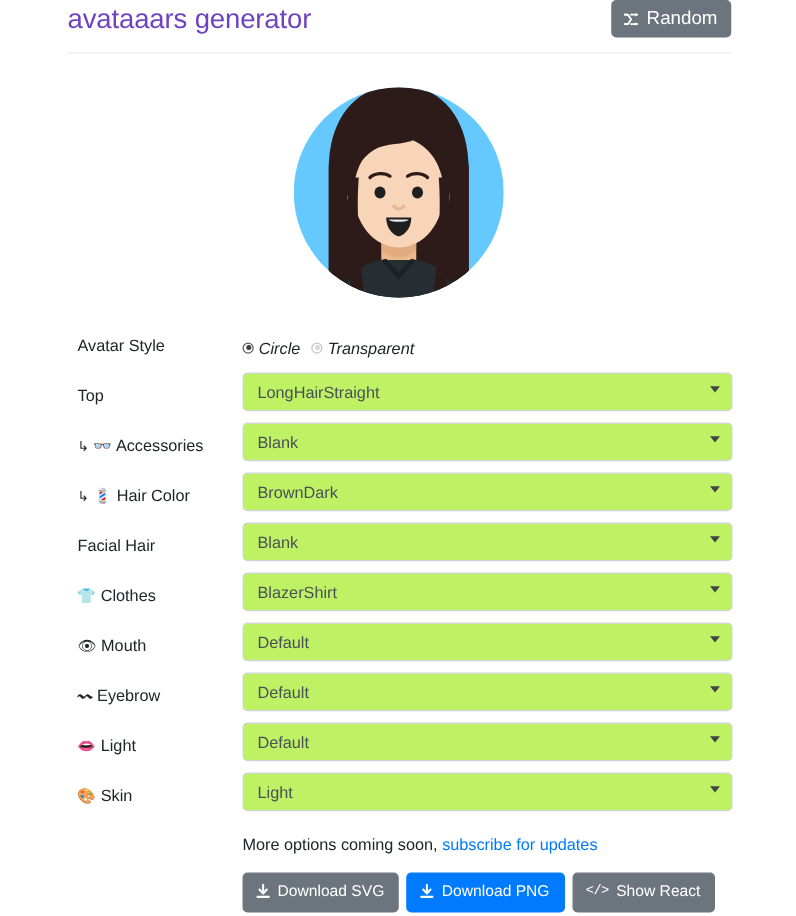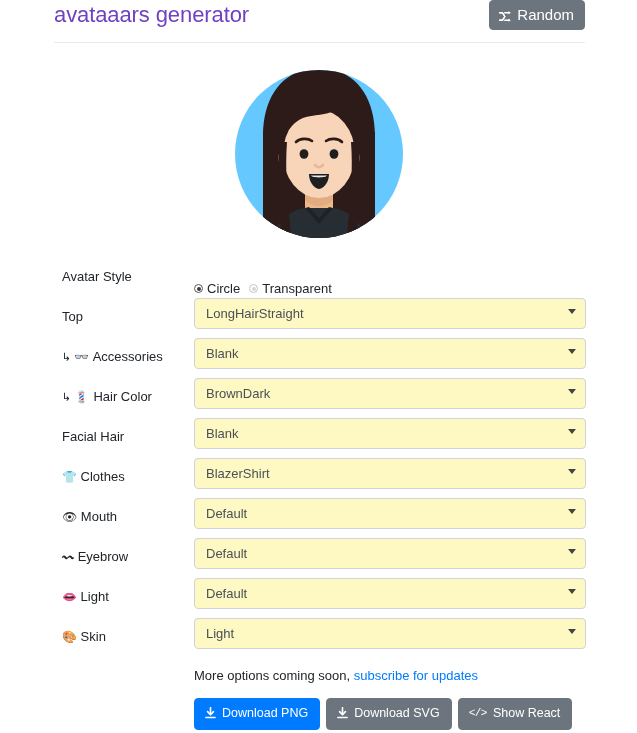--- a/index.html
+++ b/index.html
@@ -115,24 +115,25 @@
   .control {
     position: absolute;
     left: 194px;
     width: 392px;
     top: 0px;
   }
 
   
   .radio-group {
     display: flex;
-    align-items: flex-end;
+    align-items: center;
     gap: 9px;
     height: 36px;
     padding-top: 2px;
+    font-style: italic;
   }
   .radio-item {
     display: inline-flex;
     align-items: center;
     gap: 4px;
     font-size: 13px;
     color: #212529;
     cursor: pointer;
   }
   .radio-dot {
@@ -169,21 +170,21 @@
     background: #d6d6d6;
   }
 
   
   .select-box {
     position: relative;
     width: 392px;
     height: 31px;
     border: 1px solid #ced4da;
     border-radius: 4px;
-    background: #fef9c3;
+    background: #bef264;
     box-sizing: border-box;
     cursor: pointer;
   }
   .select-box .value {
     position: absolute;
     left: 11px;
     top: 6px;
     font-size: 13px;
     color: #495057;
     line-height: 18px;
@@ -446,40 +447,40 @@
 
 </div>
 
 <div class="footer">
   <div class="note">
     <span>More options coming soon,</span>
     <a href="#">subscribe for updates</a>
   </div>
 
   <div class="btn-row">
+    <button class="btn btn-secondary">
+      <span class="dl-icon">
+        <svg viewBox="0 0 12 13" width="11" height="12" aria-hidden="true">
+          <path d="M6 0.8 V7.2" stroke="#fff" stroke-width="1.8" stroke-linecap="round"></path>
+          <path d="M2.8 5.0 L6 8.4 L9.2 5.0" fill="none" stroke="#fff" stroke-width="1.8" stroke-linecap="round" stroke-linejoin="round"></path>
+          <path d="M1 11.4 H11" stroke="#fff" stroke-width="1.8" stroke-linecap="round"></path>
+        </svg>
+      </span>
+      <span>Download SVG</span>
+    </button>
+
     <button class="btn btn-primary">
       <span class="dl-icon">
         <svg viewBox="0 0 12 13" width="11" height="12" aria-hidden="true">
           <path d="M6 0.8 V7.2" stroke="#fff" stroke-width="1.8" stroke-linecap="round"></path>
           <path d="M2.8 5.0 L6 8.4 L9.2 5.0" fill="none" stroke="#fff" stroke-width="1.8" stroke-linecap="round" stroke-linejoin="round"></path>
           <path d="M1 11.4 H11" stroke="#fff" stroke-width="1.8" stroke-linecap="round"></path>
         </svg>
       </span>
       <span>Download PNG</span>
     </button>
 
     <button class="btn btn-secondary">
-      <span class="dl-icon">
-        <svg viewBox="0 0 12 13" width="11" height="12" aria-hidden="true">
-          <path d="M6 0.8 V7.2" stroke="#fff" stroke-width="1.8" stroke-linecap="round"></path>
-          <path d="M2.8 5.0 L6 8.4 L9.2 5.0" fill="none" stroke="#fff" stroke-width="1.8" stroke-linecap="round" stroke-linejoin="round"></path>
-          <path d="M1 11.4 H11" stroke="#fff" stroke-width="1.8" stroke-linecap="round"></path>
-        </svg>
-      </span>
-      <span>Download SVG</span>
-    </button>
-
-    <button class="btn btn-secondary">
       <span class="code-icon">&lt;/&gt;</span>
       <span>Show React</span>
     </button>
   </div>
 </div>
 
 </body></html>

